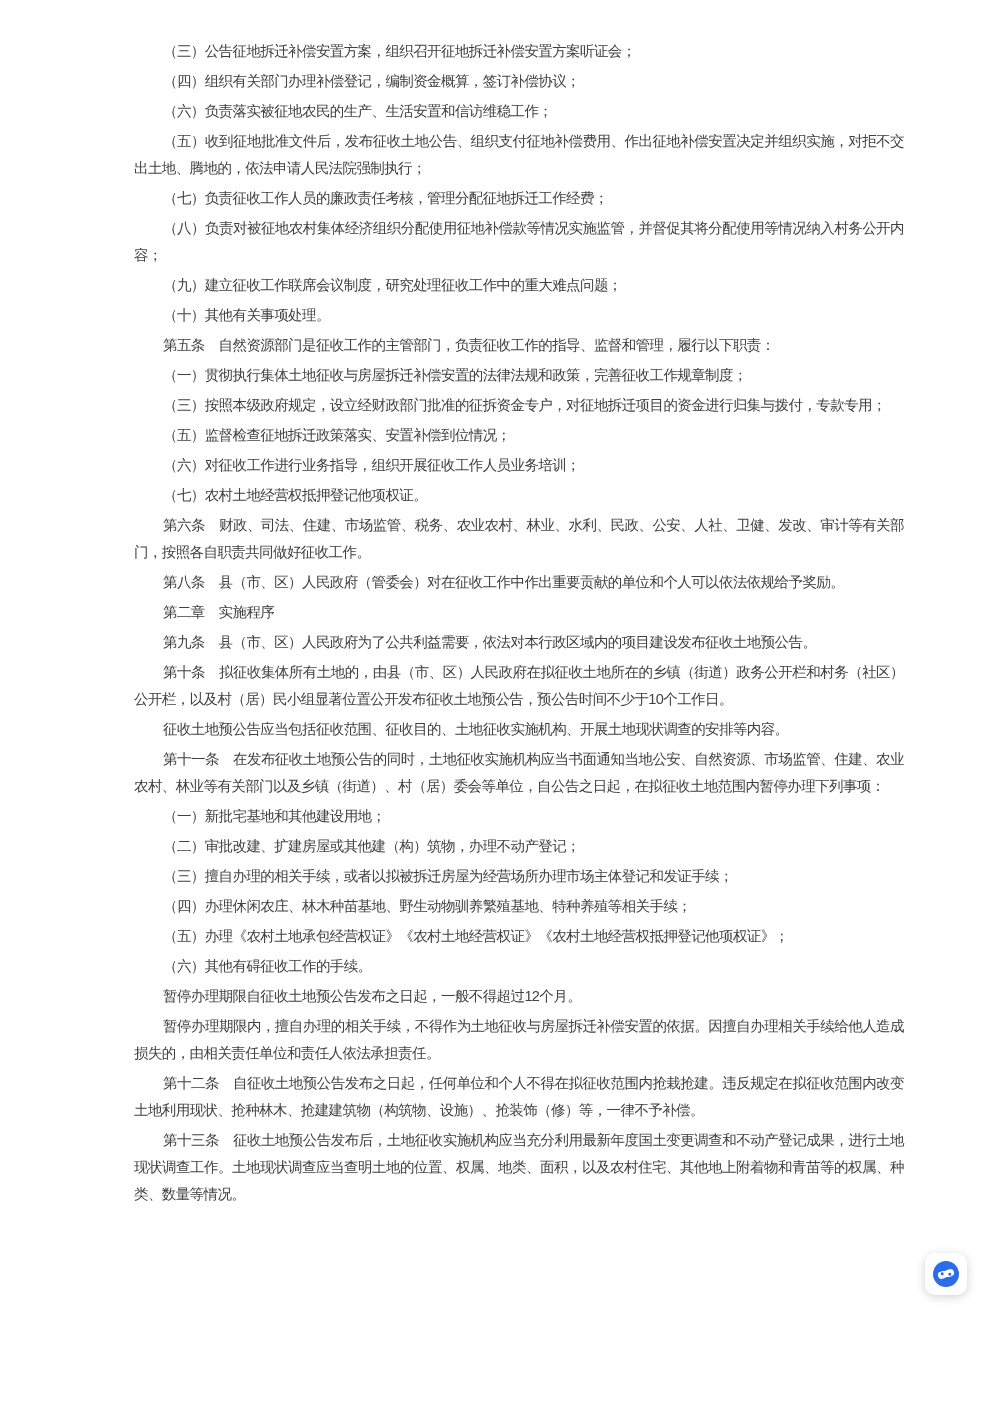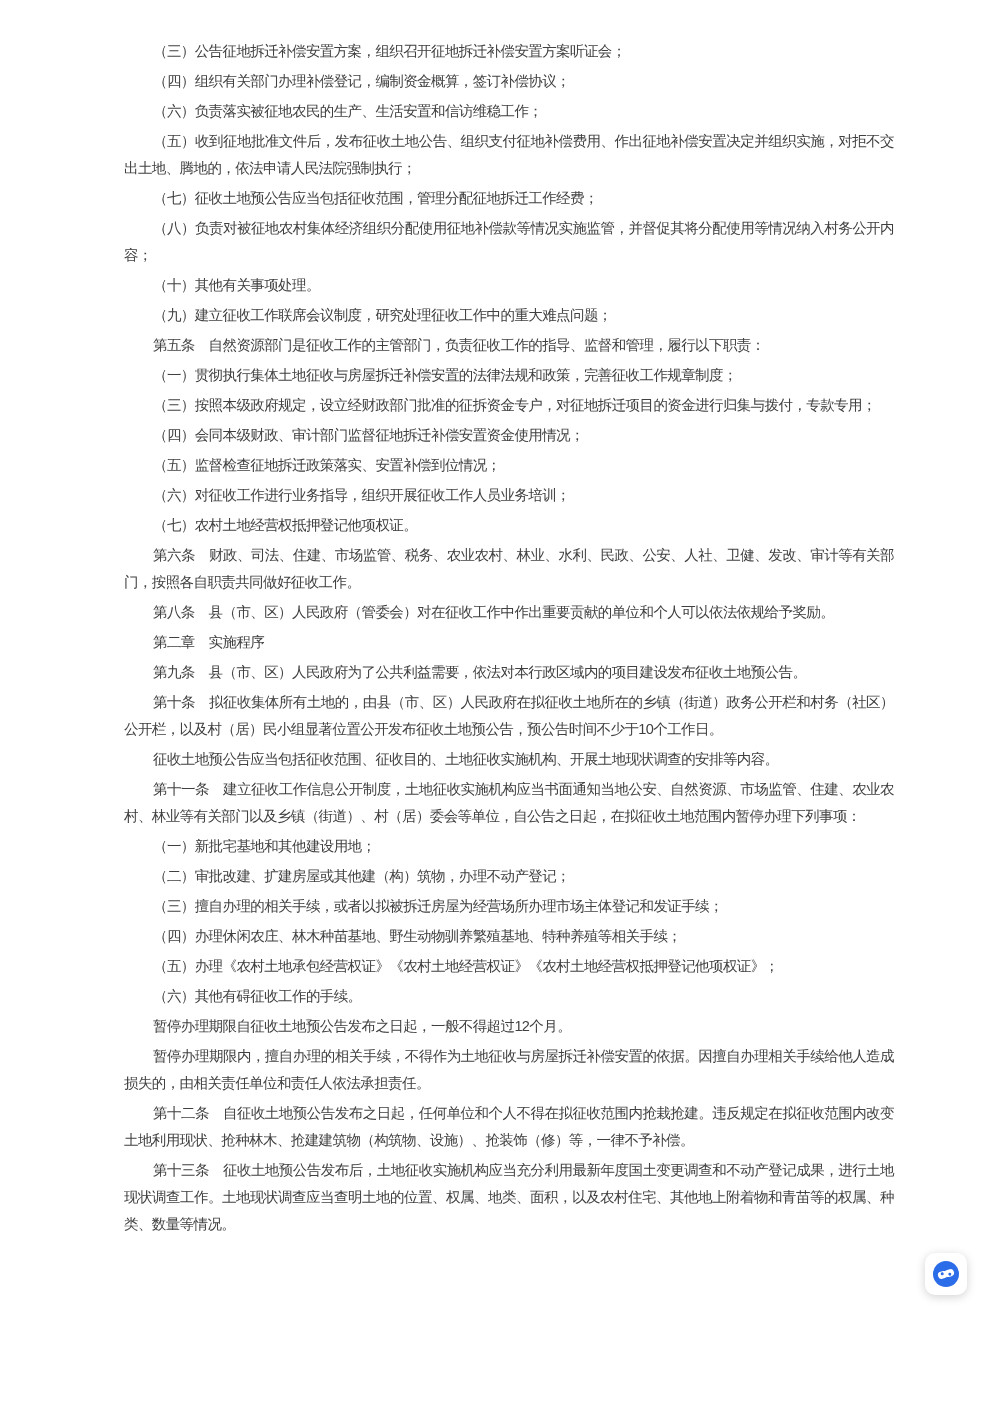--- a/index.html
+++ b/index.html
@@ -7,21 +7,21 @@
     padding: 0;
     background: #ffffff;
     width: 1000px;
     height: 1413px;
     position: relative;
     overflow: hidden;
     font-family: "Liberation Sans", "DejaVu Sans", sans-serif;
   }
   .doc {
     position: absolute;
-    left: 124px;
+    left: 134px;
     top: 35px;
     width: 770px;
   }
   .doc p {
     margin: 3px 0;
     font-size: 14.5px;
     letter-spacing: -0.6px;
     line-height: 27px;
     color: #404040;
     text-indent: 2em;
@@ -45,38 +45,37 @@
   .assistant-widget svg { display: block; }
 </style>
 </head>
 <body>
 
 <div class="doc">
   <p>（三）公告征地拆迁补偿安置方案，组织召开征地拆迁补偿安置方案听证会；</p>
   <p>（四）组织有关部门办理补偿登记，编制资金概算，签订补偿协议；</p>
   <p>（六）负责落实被征地农民的生产、生活安置和信访维稳工作；</p>
   <p>（五）收到征地批准文件后，发布征收土地公告、组织支付征地补偿费用、作出征地补偿安置决定并组织实施，对拒不交出土地、腾地的，依法申请人民法院强制执行；</p>
-  <p>（七）征收土地预公告应当包括征收范围，管理分配征地拆迁工作经费；</p>
+  <p>（七）负责征收工作人员的廉政责任考核，管理分配征地拆迁工作经费；</p>
   <p>（八）负责对被征地农村集体经济组织分配使用征地补偿款等情况实施监管，并督促其将分配使用等情况纳入村务公开内容；</p>
+  <p>（九）建立征收工作联席会议制度，研究处理征收工作中的重大难点问题；</p>
   <p>（十）其他有关事项处理。</p>
-  <p>（九）建立征收工作联席会议制度，研究处理征收工作中的重大难点问题；</p>
   <p>第五条　自然资源部门是征收工作的主管部门，负责征收工作的指导、监督和管理，履行以下职责：</p>
   <p>（一）贯彻执行集体土地征收与房屋拆迁补偿安置的法律法规和政策，完善征收工作规章制度；</p>
   <p>（三）按照本级政府规定，设立经财政部门批准的征拆资金专户，对征地拆迁项目的资金进行归集与拨付，专款专用；</p>
-  <p>（四）会同本级财政、审计部门监督征地拆迁补偿安置资金使用情况；</p>
   <p>（五）监督检查征地拆迁政策落实、安置补偿到位情况；</p>
   <p>（六）对征收工作进行业务指导，组织开展征收工作人员业务培训；</p>
   <p>（七）农村土地经营权抵押登记他项权证。</p>
   <p>第六条　财政、司法、住建、市场监管、税务、农业农村、林业、水利、民政、公安、人社、卫健、发改、审计等有关部门，按照各自职责共同做好征收工作。</p>
   <p>第八条　县（市、区）人民政府（管委会）对在征收工作中作出重要贡献的单位和个人可以依法依规给予奖励。</p>
   <p>第二章　实施程序</p>
   <p>第九条　县（市、区）人民政府为了公共利益需要，依法对本行政区域内的项目建设发布征收土地预公告。</p>
   <p>第十条　拟征收集体所有土地的，由县（市、区）人民政府在拟征收土地所在的乡镇（街道）政务公开栏和村务（社区）公开栏，以及村（居）民小组显著位置公开发布征收土地预公告，预公告时间不少于10个工作日。</p>
   <p>征收土地预公告应当包括征收范围、征收目的、土地征收实施机构、开展土地现状调查的安排等内容。</p>
-  <p>第十一条　建立征收工作信息公开制度，土地征收实施机构应当书面通知当地公安、自然资源、市场监管、住建、农业农村、林业等有关部门以及乡镇（街道）、村（居）委会等单位，自公告之日起，在拟征收土地范围内暂停办理下列事项：</p>
+  <p>第十一条　在发布征收土地预公告的同时，土地征收实施机构应当书面通知当地公安、自然资源、市场监管、住建、农业农村、林业等有关部门以及乡镇（街道）、村（居）委会等单位，自公告之日起，在拟征收土地范围内暂停办理下列事项：</p>
   <p>（一）新批宅基地和其他建设用地；</p>
   <p>（二）审批改建、扩建房屋或其他建（构）筑物，办理不动产登记；</p>
   <p>（三）擅自办理的相关手续，或者以拟被拆迁房屋为经营场所办理市场主体登记和发证手续；</p>
   <p>（四）办理休闲农庄、林木种苗基地、野生动物驯养繁殖基地、特种养殖等相关手续；</p>
   <p>（五）办理《农村土地承包经营权证》《农村土地经营权证》《农村土地经营权抵押登记他项权证》；</p>
   <p>（六）其他有碍征收工作的手续。</p>
   <p>暂停办理期限自征收土地预公告发布之日起，一般不得超过12个月。</p>
   <p>暂停办理期限内，擅自办理的相关手续，不得作为土地征收与房屋拆迁补偿安置的依据。因擅自办理相关手续给他人造成损失的，由相关责任单位和责任人依法承担责任。</p>
   <p>第十二条　自征收土地预公告发布之日起，任何单位和个人不得在拟征收范围内抢栽抢建。违反规定在拟征收范围内改变土地利用现状、抢种林木、抢建建筑物（构筑物、设施）、抢装饰（修）等，一律不予补偿。</p>
   <p>第十三条　征收土地预公告发布后，土地征收实施机构应当充分利用最新年度国土变更调查和不动产登记成果，进行土地现状调查工作。土地现状调查应当查明土地的位置、权属、地类、面积，以及农村住宅、其他地上附着物和青苗等的权属、种类、数量等情况。</p>

